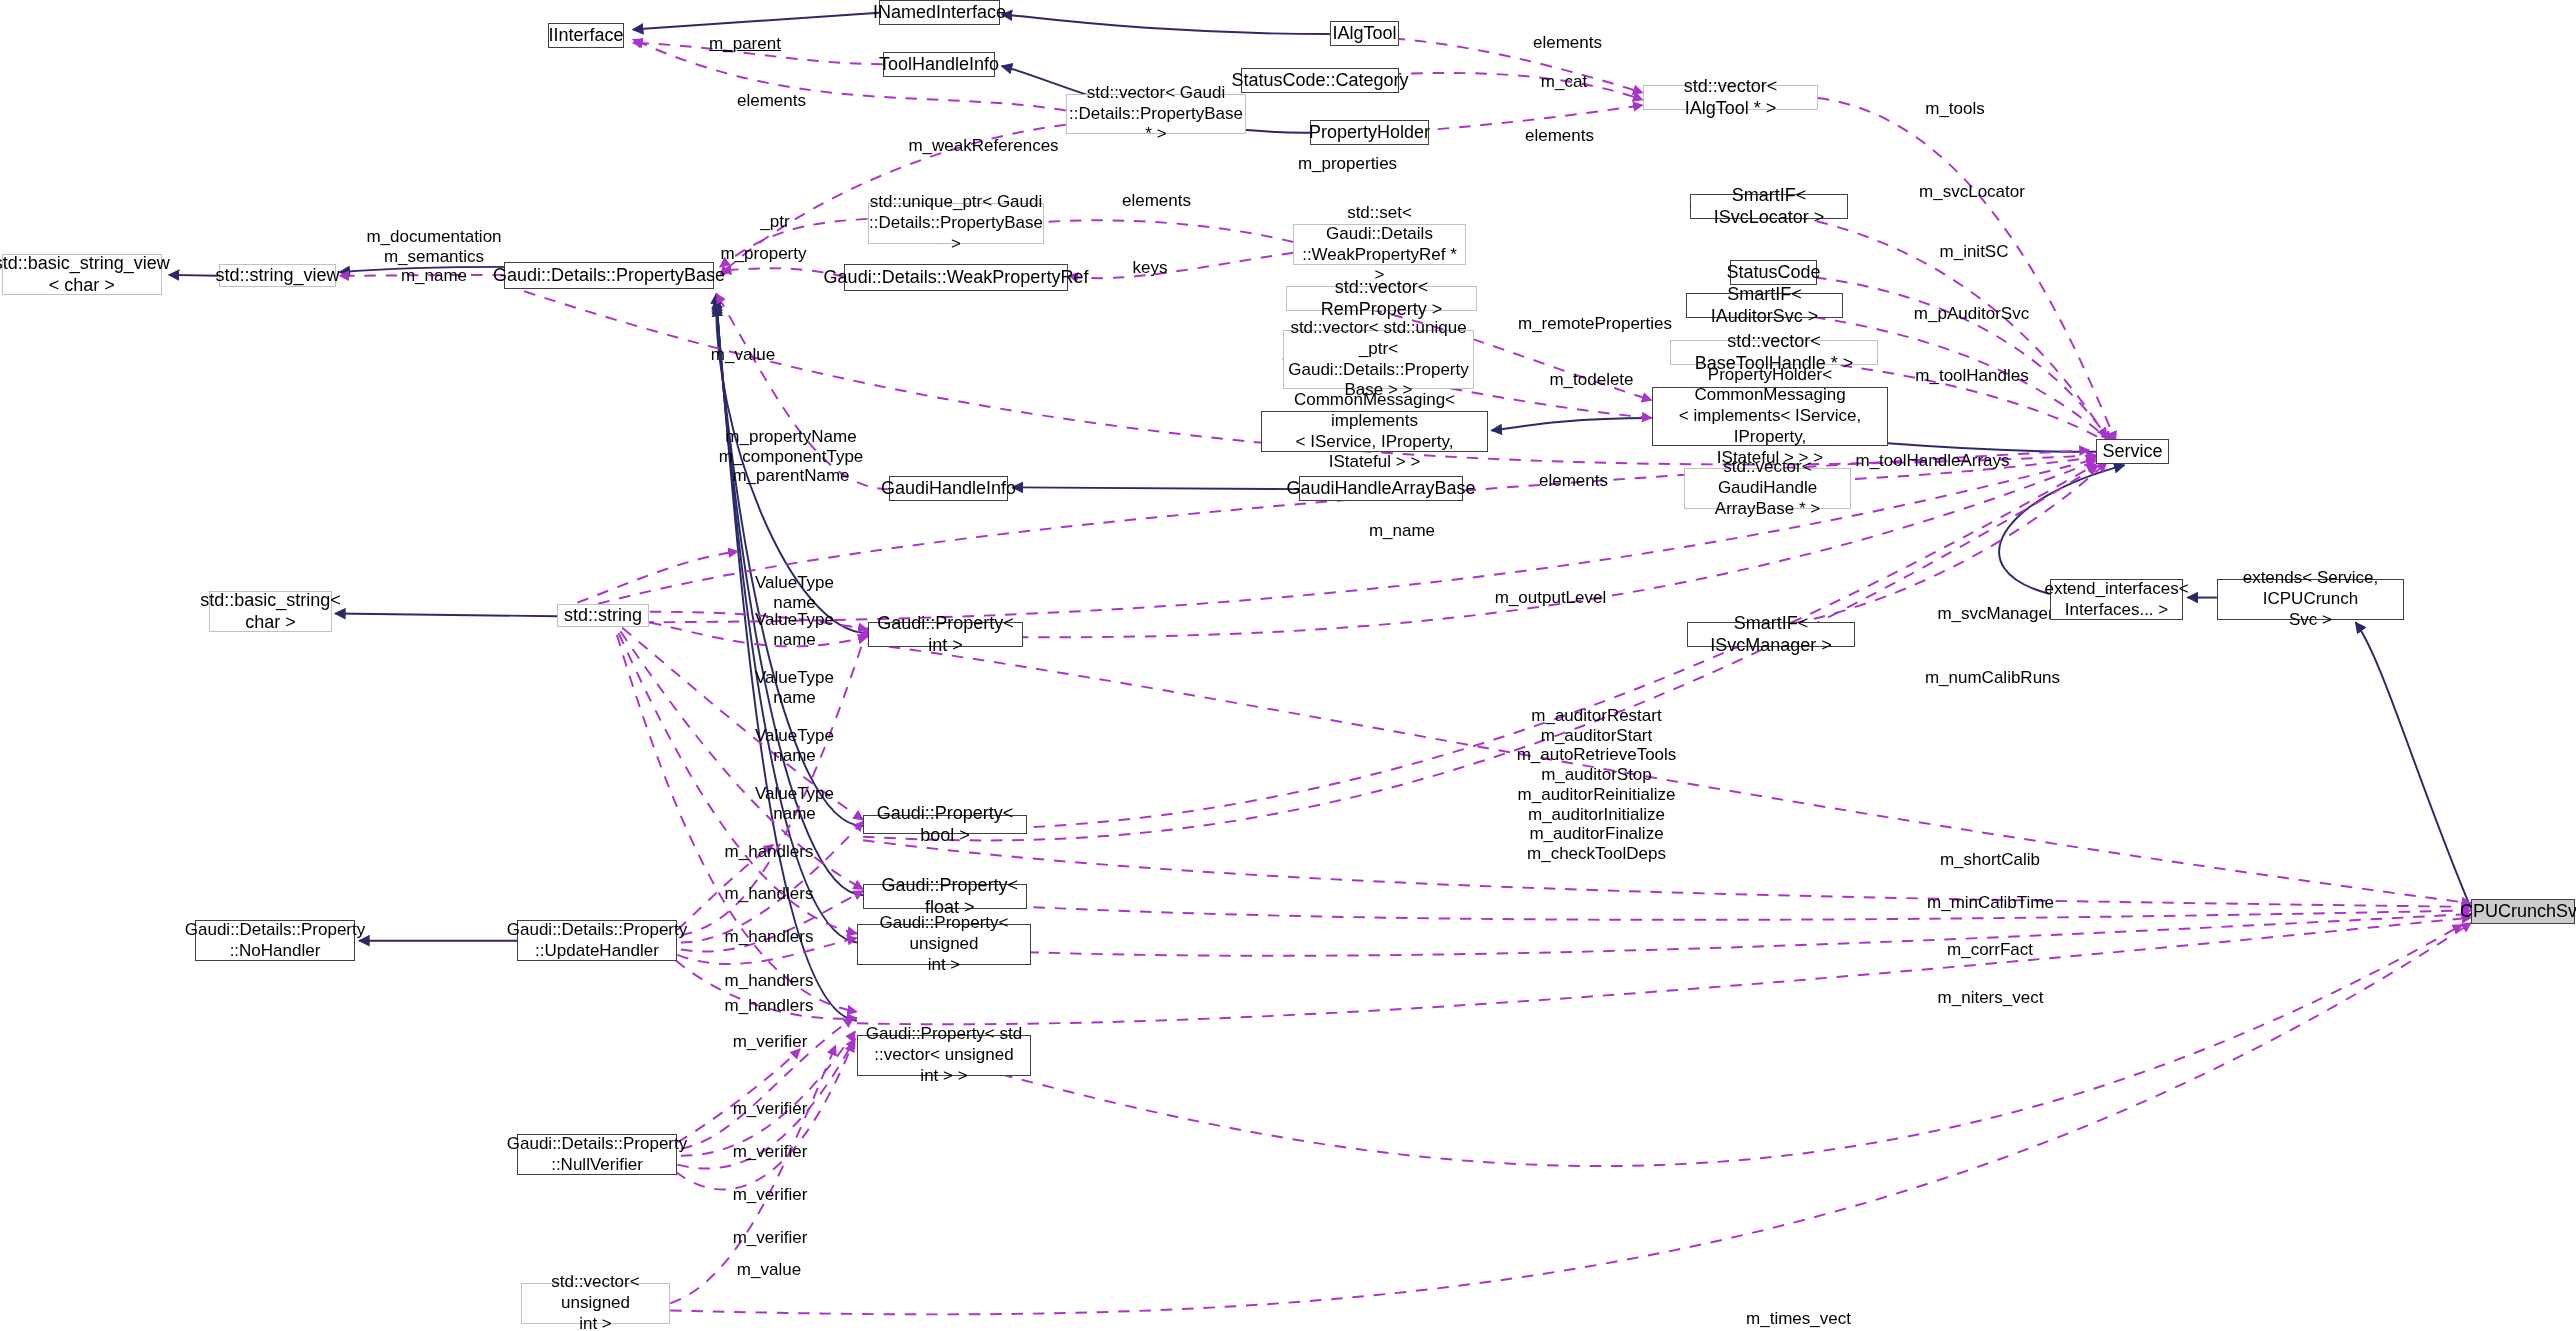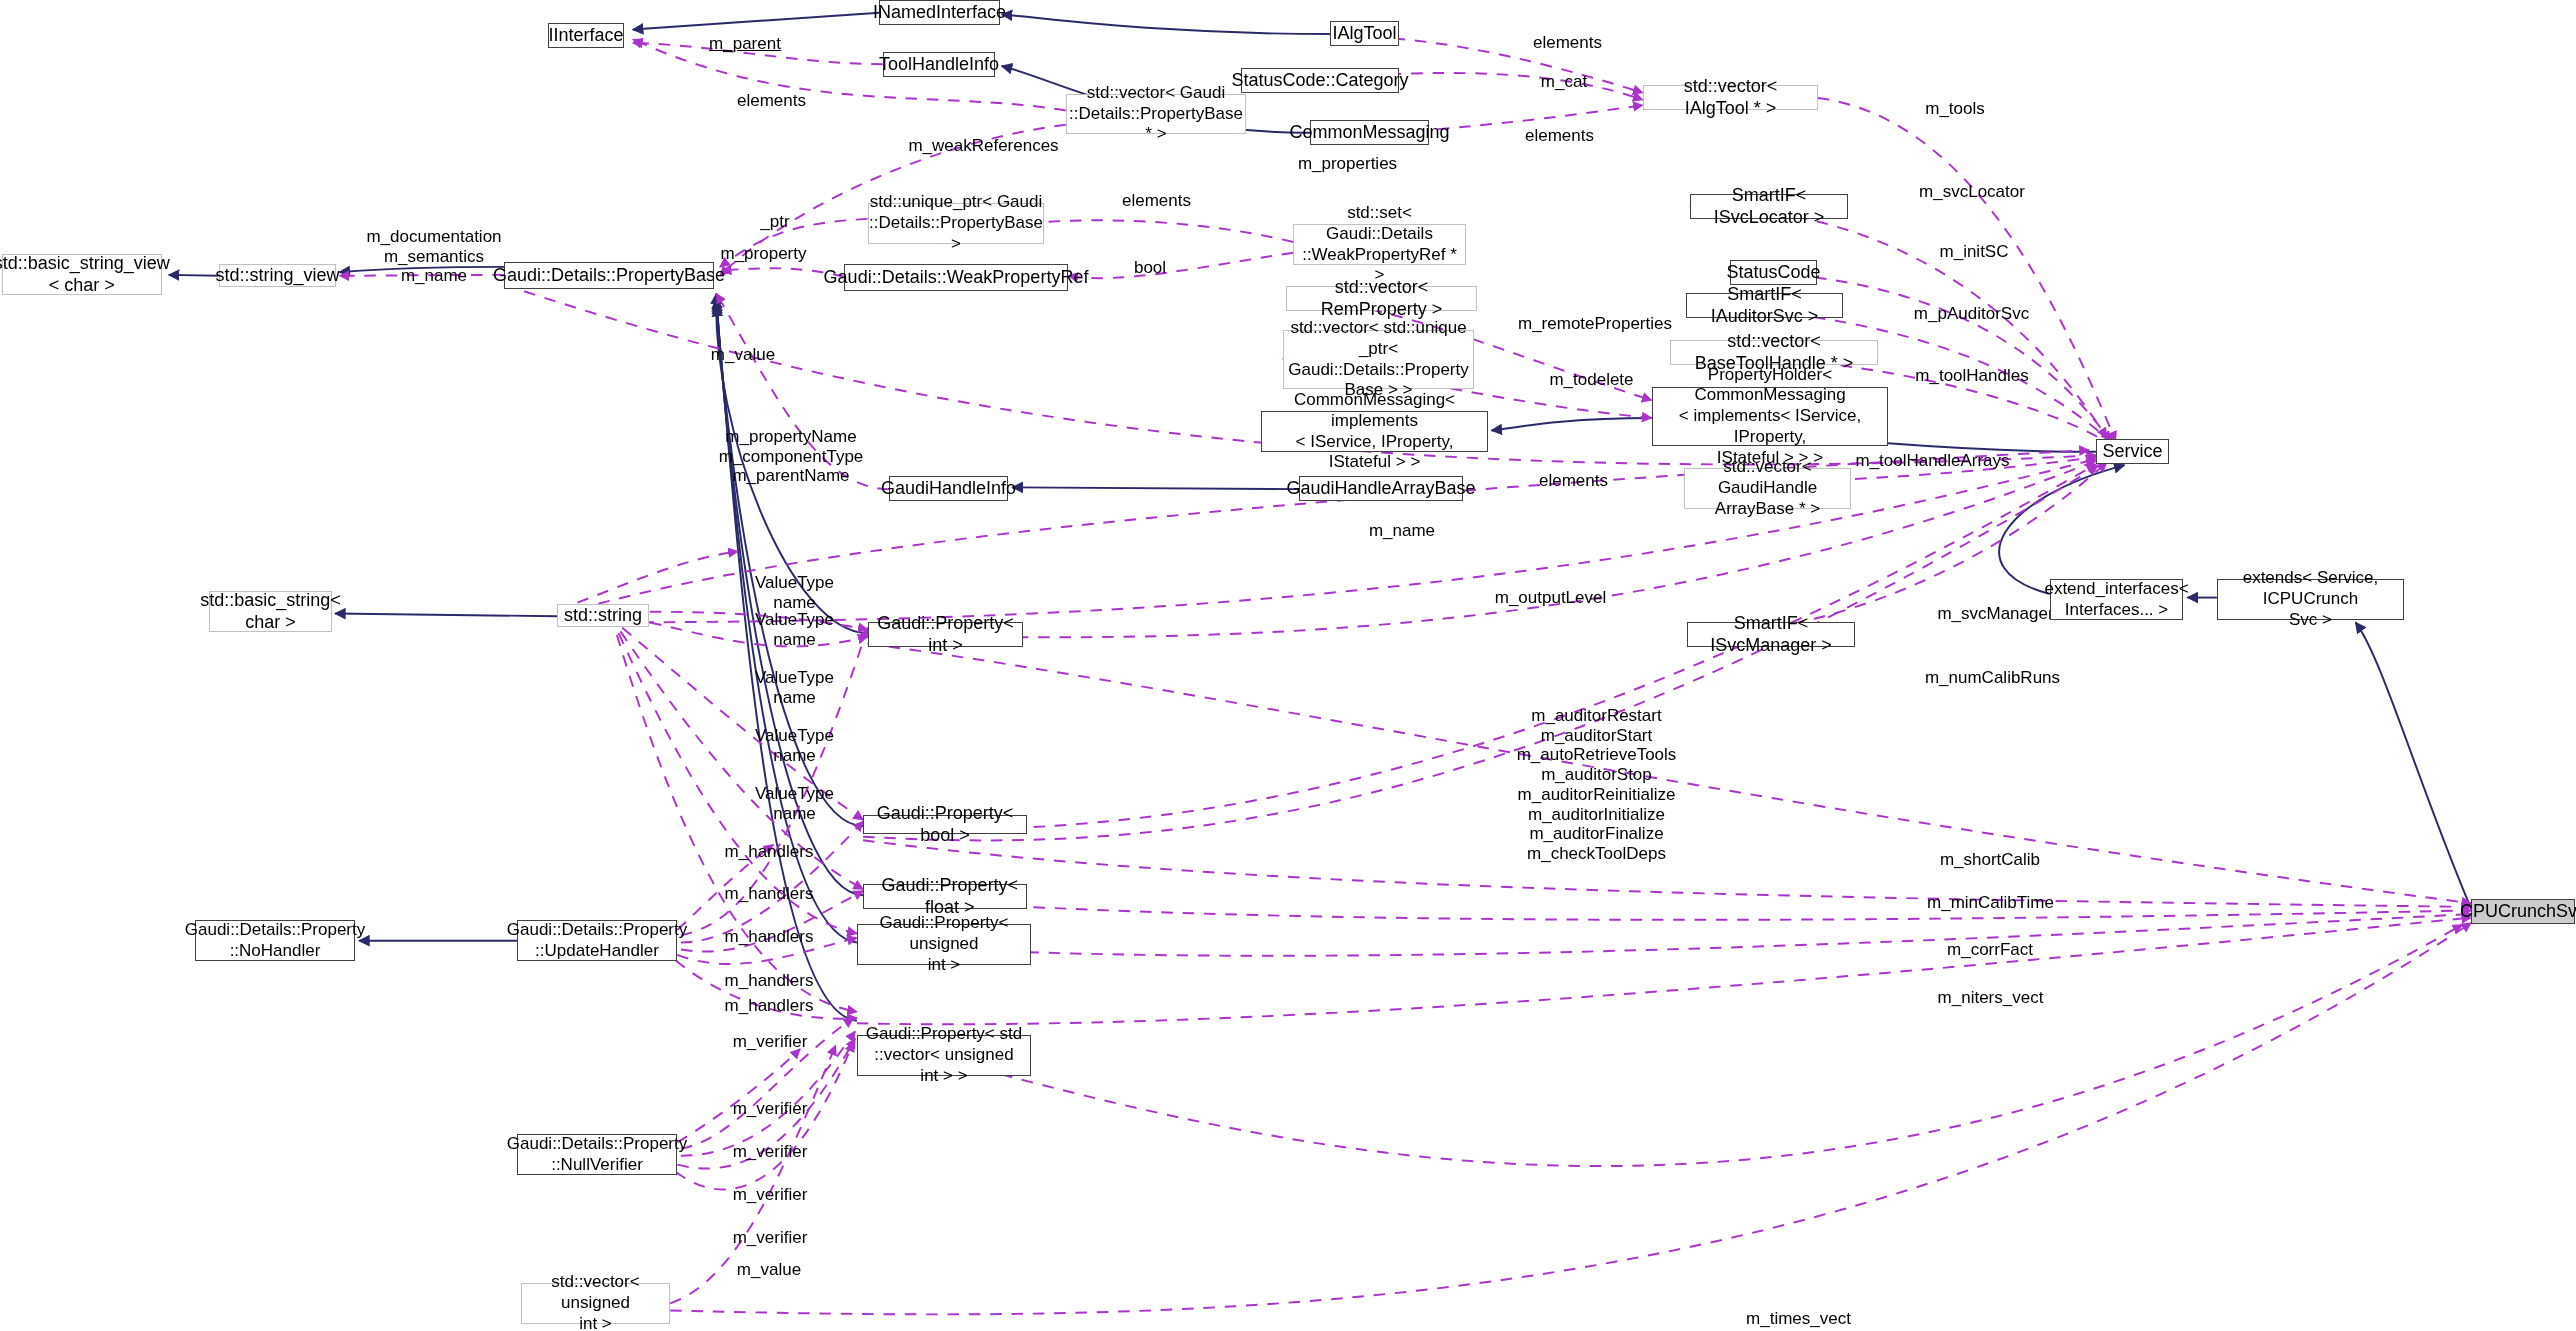--- a/index.html
+++ b/index.html
@@ -175,21 +175,21 @@
 
   <div class="node strong" style="left:1.8px;top:254px;width:160px;height:41px;border:0.9px solid #c0c0c0;">std::basic_string_view
 &lt; char &gt;</div>
   <div class="node weak" style="left:219px;top:264px;width:117px;height:23px;">std::string_view</div>
   <div class="node strong" style="left:504px;top:262px;width:210px;height:27px;">Gaudi::Details::PropertyBase</div>
   <div class="node strong" style="left:548px;top:23px;width:76px;height:25px;">IInterface</div>
   <div class="node strong" style="left:883px;top:52px;width:112px;height:25px;">ToolHandleInfo</div>
   <div class="node strong" style="left:879px;top:0px;width:121px;height:25px;">INamedInterface</div>
   <div class="node strong" style="left:1330px;top:21.3px;width:69px;height:25px;">IAlgTool</div>
   <div class="node strong" style="left:1241px;top:68px;width:158px;height:25px;">StatusCode::Category</div>
-  <div class="node strong" style="left:1310px;top:120px;width:119px;height:25px;">CommonMessaging</div>
+  <div class="node strong" style="left:1310px;top:120px;width:119px;height:25px;">PropertyHolder</div>
   <div class="node weak" style="left:1066px;top:94px;width:180px;height:40px;font-size:17px;">std::vector&lt; Gaudi
 ::Details::PropertyBase * &gt;</div>
   <div class="node weak" style="left:1643px;top:85px;width:175px;height:25px;">std::vector&lt; IAlgTool * &gt;</div>
   <div class="node weak" style="left:868px;top:203px;width:176px;height:41px;font-size:17px;">std::unique_ptr&lt; Gaudi
 ::Details::PropertyBase &gt;</div>
   <div class="node strong" style="left:844px;top:264px;width:224px;height:27px;">Gaudi::Details::WeakPropertyRef</div>
   <div class="node weak" style="left:1293px;top:224px;width:173px;height:41px;font-size:17px;">std::set&lt; Gaudi::Details
 ::WeakPropertyRef * &gt;</div>
   <div class="node strong" style="left:1690px;top:194px;width:158px;height:25px;">SmartIF&lt; ISvcLocator &gt;</div>
   <div class="node strong" style="left:1730px;top:260px;width:87px;height:25px;">StatusCode</div>
@@ -241,21 +241,21 @@
   <div class="edge-label" style="left:1508px;top:126px;width:103px;">elements</div>
   <div class="edge-label" style="left:1516px;top:33px;width:103px;">elements</div>
   <div class="edge-label" style="left:1280px;top:154px;width:135px;">m_properties</div>
   <div class="edge-label" style="left:1908px;top:99px;width:94px;">m_tools</div>
   <div class="edge-label" style="left:347px;top:227px;width:174px;">m_documentation
 m_semantics
 m_name</div>
   <div class="edge-label" style="left:743px;top:212px;width:64px;">_ptr</div>
   <div class="edge-label" style="left:702px;top:244px;width:123px;">m_property</div>
   <div class="edge-label" style="left:1105px;top:191px;width:103px;">elements</div>
-  <div class="edge-label" style="left:1118px;top:258px;width:64px;">bool</div>
+  <div class="edge-label" style="left:1118px;top:258px;width:64px;">keys</div>
   <div class="edge-label" style="left:1901px;top:182px;width:142px;">m_svcLocator</div>
   <div class="edge-label" style="left:1925px;top:242px;width:98px;">m_initSC</div>
   <div class="edge-label" style="left:1897px;top:304px;width:149px;">m_pAuditorSvc</div>
   <div class="edge-label" style="left:1900px;top:366px;width:144px;">m_toolHandles</div>
   <div class="edge-label" style="left:1500px;top:314px;width:190px;">m_remoteProperties</div>
   <div class="edge-label" style="left:1531px;top:370px;width:121px;">m_todelete</div>
   <div class="edge-label" style="left:693px;top:345px;width:100px;">m_value</div>
   <div class="edge-label" style="left:704px;top:427px;width:174px;">m_propertyName
 m_componentType
 m_parentName</div>

